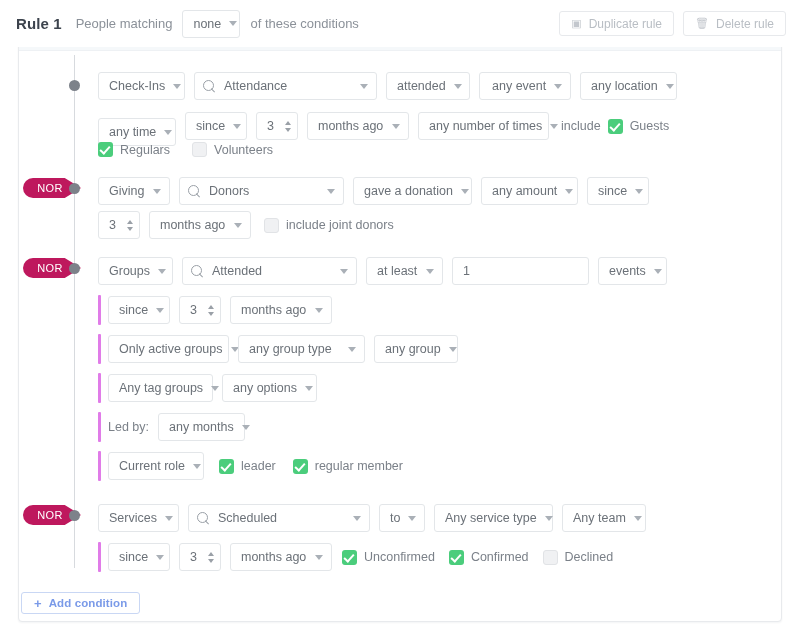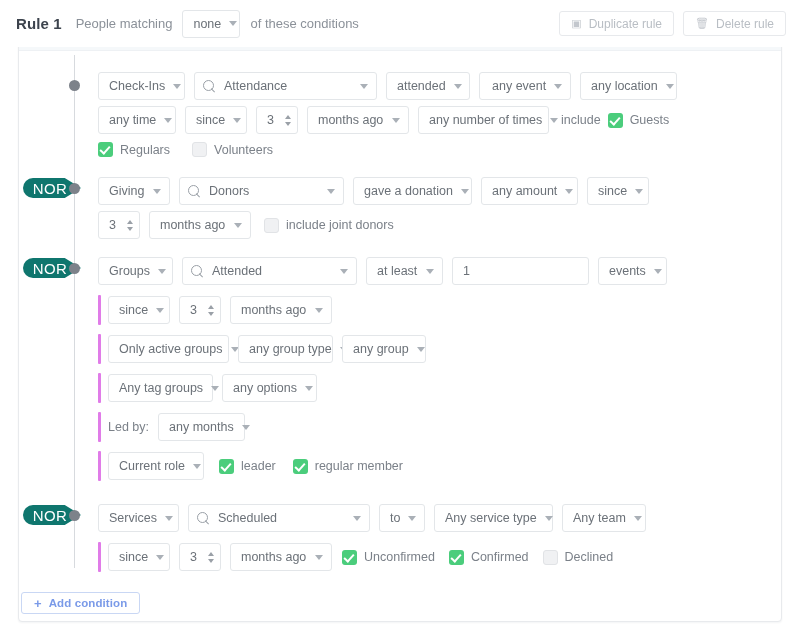--- a/index.html
+++ b/index.html
@@ -193,23 +193,23 @@
     width:11px;height:11px;
     border-radius:50%;
     background:#7d828a;
   }
 
   
   .nor{
     position:absolute;
     left:23px;
     width:58px;height:20px;
-    background:#0f766e;
+    background:#be185d;
     color:#fff;
-    font-size:15px;
+    font-size:11px;
     letter-spacing:.4px;
     display:flex;align-items:center;justify-content:center;
     padding-right:4px;
     border-radius:10px 0 0 10px;
     clip-path:polygon(0 25%,0 0,72% 0,100% 50%,72% 100%,0 100%,0 75%);
   }
 
   
   .row{
     position:absolute;
@@ -301,21 +301,21 @@
     <span class="lbl">any event</span>
     <span class="caret"></span>
   </div>
   <div class="ctrl" style="width:97px;">
     <span class="lbl">any location</span>
     <span class="caret"></span>
   </div>
 </div>
 
 <div class="row" style="top:106px;">
-  <div class="ctrl" style="width:78px;">
+  <div class="ctrl" style="width:78px;margin-top:12px;">
     <span class="lbl">any time</span>
     <span class="caret"></span>
   </div>
   <div class="ctrl" style="width:62px;">
     <span class="lbl">since</span>
     <span class="caret"></span>
   </div>
   <div class="ctrl spin" style="width:42px;">
     <span class="val">3</span>
     <span class="spin-arrows">
@@ -436,21 +436,21 @@
     <span class="lbl">months ago</span>
     <span class="caret"></span>
   </div>
 </div>
 
 <div class="sub" style="top:335px;">
   <div class="ctrl" style="width:121px;">
     <span class="lbl">Only active groups</span>
     <span class="caret"></span>
   </div>
-  <div class="ctrl" style="width:95px;">
+  <div class="ctrl" style="width:127px;">
     <span class="lbl">any group type</span>
     <span class="caret"></span>
   </div>
   <div class="ctrl" style="width:84px;">
     <span class="lbl">any group</span>
     <span class="caret"></span>
   </div>
 </div>
 
 <div class="sub" style="top:374px;">

